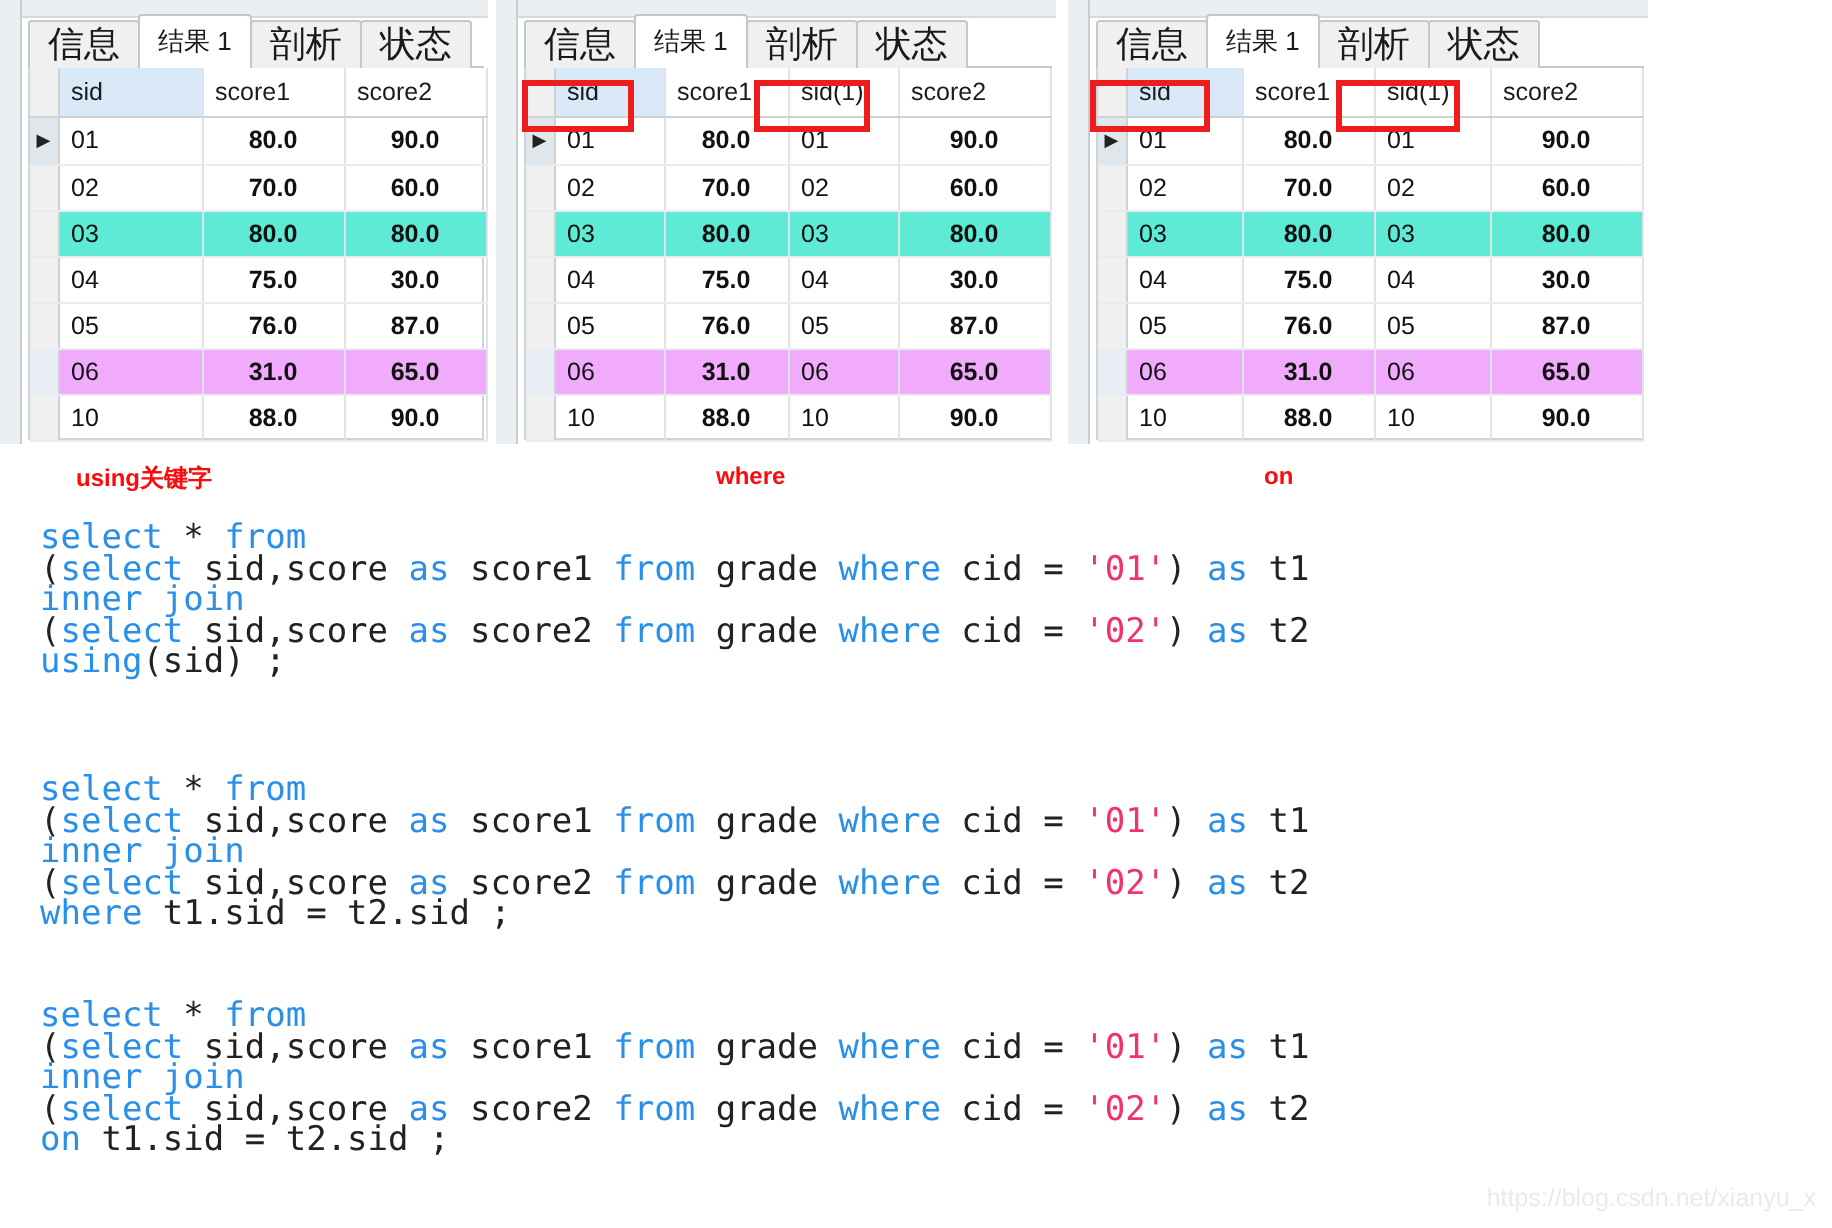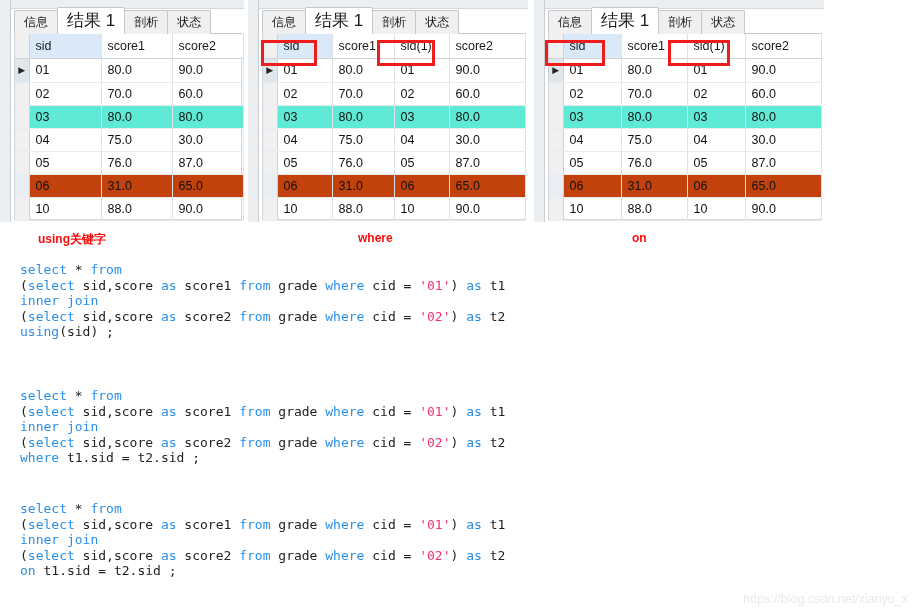--- a/index.html
+++ b/index.html
@@ -41,42 +41,42 @@
   
   .tabbar {
     position: absolute;
     height: 25px;
     display: flex;
     align-items: flex-end;
     border-bottom: 1px solid #c4c8cc;
     box-sizing: border-box;
   }
   .tab {
-    font-size: 12px;
+    font-size: 18px;
     color: #1a1a1a;
     padding: 3px 9px 4px 9px;
     line-height: 16px;
     background: #f0f0f0;
     border: 1px solid #c4c8cc;
     border-bottom: none;
     margin-right: -1px;
     border-radius: 2px 2px 0 0;
     white-space: nowrap;
     position: relative;
     top: 1px;
     cursor: default;
   }
   .tab.active {
     background: #ffffff;
     border-color: #c4c8cc;
     padding-top: 5px;
     padding-bottom: 5px;
     z-index: 3;
     top: 1px;
-    font-size: 17px;
+    font-size: 13px;
     margin-top: 26px;
   }
 
   
   .grid {
     position: absolute;
     border: 1px solid #d0d4d8;
     border-top: none;
     box-sizing: border-box;
     background: #fff;
@@ -103,35 +103,35 @@
   }
   table.rs th {
     background: #ffffff;
     border-bottom: 1px solid #cdd2d6;
     height: 24px;
     color: #1a1a1a;
   }
   table.rs th.sel {
     background: #d9e9f7;
   }
-  table.rs td.num { text-align: left; }
+  table.rs td.num { text-align: center; font-weight: bold; }
   table.rs .rowmark {
     width: 14px;
     padding: 0;
     background: #f0f0f0;
     border-right: 1px solid #cdd2d6;
     text-align: center;
     color: #222;
     font-size: 9px;
     line-height: 23px;
   }
   table.rs th.rowmark { background: #f0f0f0; }
   tr.alt-gray td { background: #5eead4; }
   tr.alt-gray td.rowmark { background: #f0f0f0; }
-  tr.alt-blue td { background: #c2410c; }
+  tr.alt-blue td { background: #f0abfc; }
   tr.alt-blue td.rowmark { background: #e8eef4; }
   tr.firstrow td.rowmark { background: #dfe6ec; }
 
   .redbox {
     position: absolute;
     border: 3px solid #ee1c1c;
     box-sizing: border-box;
     pointer-events: none;
     z-index: 6;
   }
@@ -143,21 +143,21 @@
     font-weight: bold;
     font-size: 12px;
     font-family: "Liberation Sans", "DejaVu Sans", sans-serif;
     white-space: nowrap;
   }
 
   
   .sql {
     position: absolute;
     font-family: "DejaVu Sans Mono", "Liberation Mono", monospace;
-    font-size: 13px;
+    font-size: 17px;
     line-height: 15.6px;
     color: #222222;
     white-space: pre;
   }
   .kw  { color: #2a8fe8; }
   .str { color: #f0326e; text-align: center; }
   .pl  { color: #222222; }
 
   .watermark {
     position: absolute;

